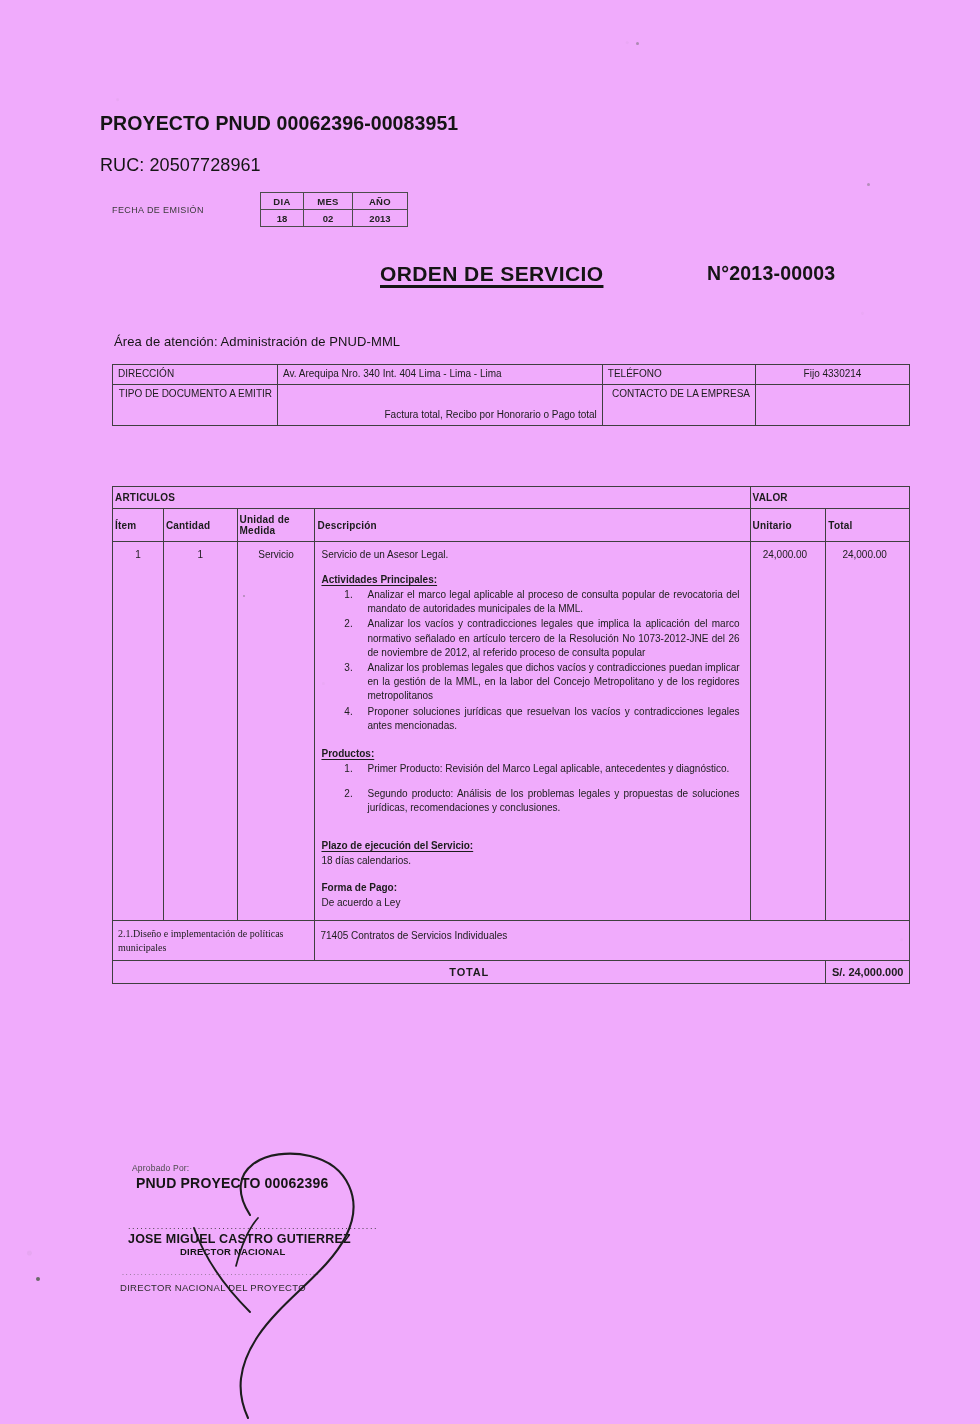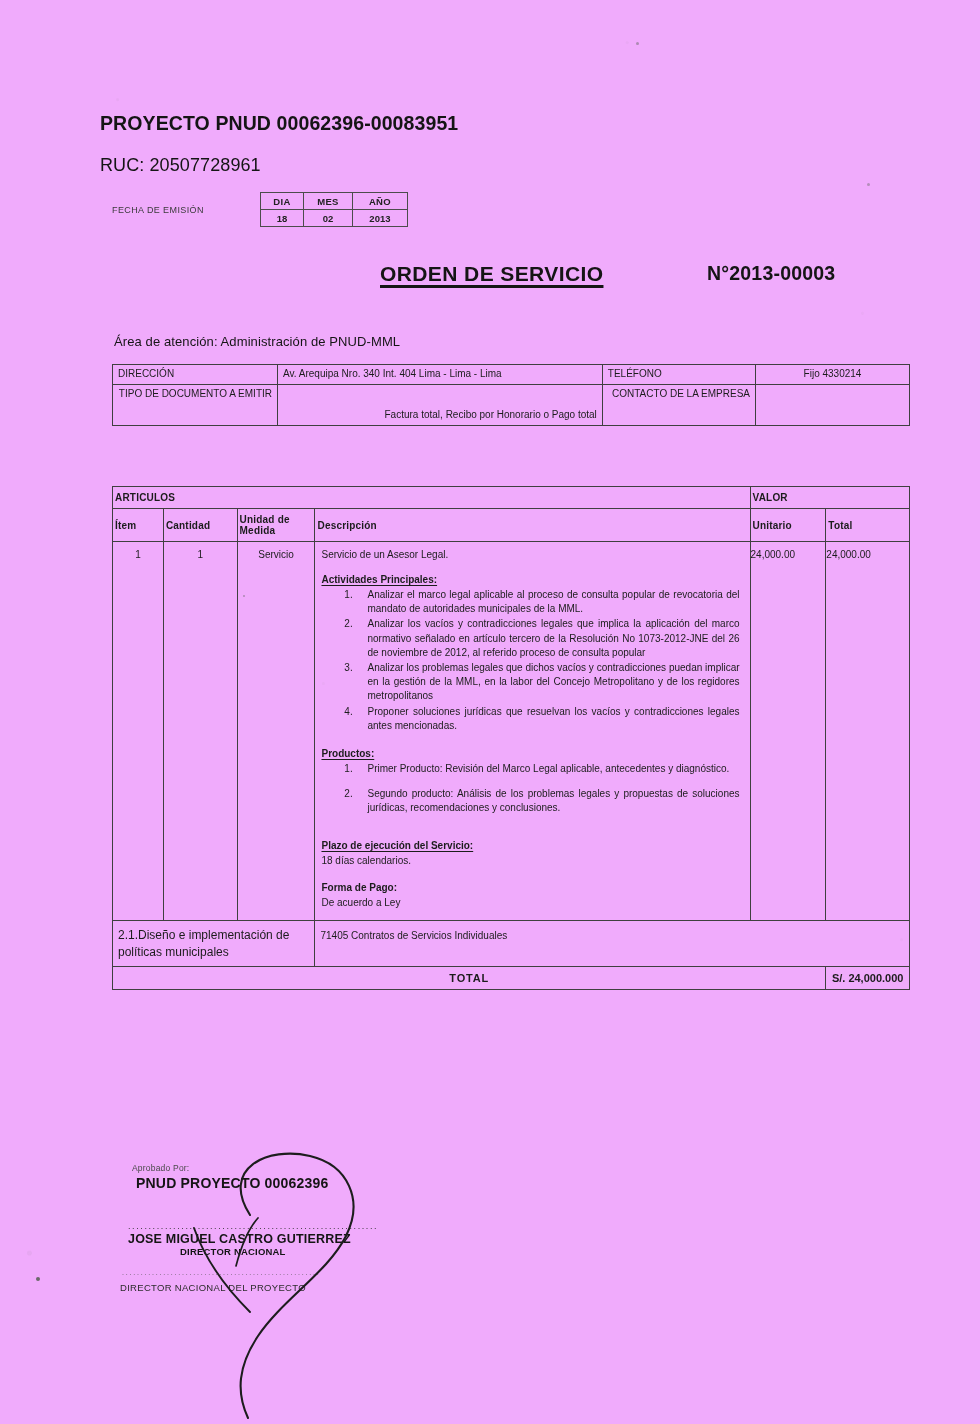--- a/index.html
+++ b/index.html
@@ -164,21 +164,21 @@
   th.h-articulos { letter-spacing: .9px; }
   th.h-valor     { letter-spacing: .9px; }
   .col-item { width: 44px; }
   .col-cant { width: 66px; }
   .col-uni  { width: 70px; }
   .col-desc { width: 414px; }
   .col-unit { width: 68px; }
   .col-tot  { width: 70px; }
 
   td.c-center { text-align: center; padding-top: 7px; }
-  td.c-right  { text-align: left; padding: 7px 6px 8px 0; white-space: nowrap; }
+  td.c-right  { text-align: center; padding: 7px 6px 8px 0; white-space: nowrap; }
   td.c-desc   { padding: 7px 10px 10px 6px; }
 
   .desc-lead { margin: 0 0 14px 0; }
   .sec-title {
     font-weight: bold;
     text-decoration: underline;
     text-underline-offset: 2px;
     margin: 0 0 3px 0;
   }
   ol.numlist {
@@ -191,23 +191,24 @@
     padding-left: 12px;
     line-height: 1.42;
     text-align: justify;
   }
   ol.numlist.spaced li { margin-bottom: 11px; }
   .block-gap { height: 14px; }
   .plain-line { margin: 3px 0 0 0; line-height: 1.4; }
 
   
   td.bud-key {
-    font-size: 12px;
+    font-size: 10px;
     padding: 6px 5px;
     line-height: 1.35;
+    font-family: Liberation Serif, serif;
   }
   td.bud-val {
     font-size: 10px;
     padding: 9px 5px;
   }
   td.total-label {
     text-align: center;
     font-weight: bold;
     font-size: 11px;
     letter-spacing: .8px;

